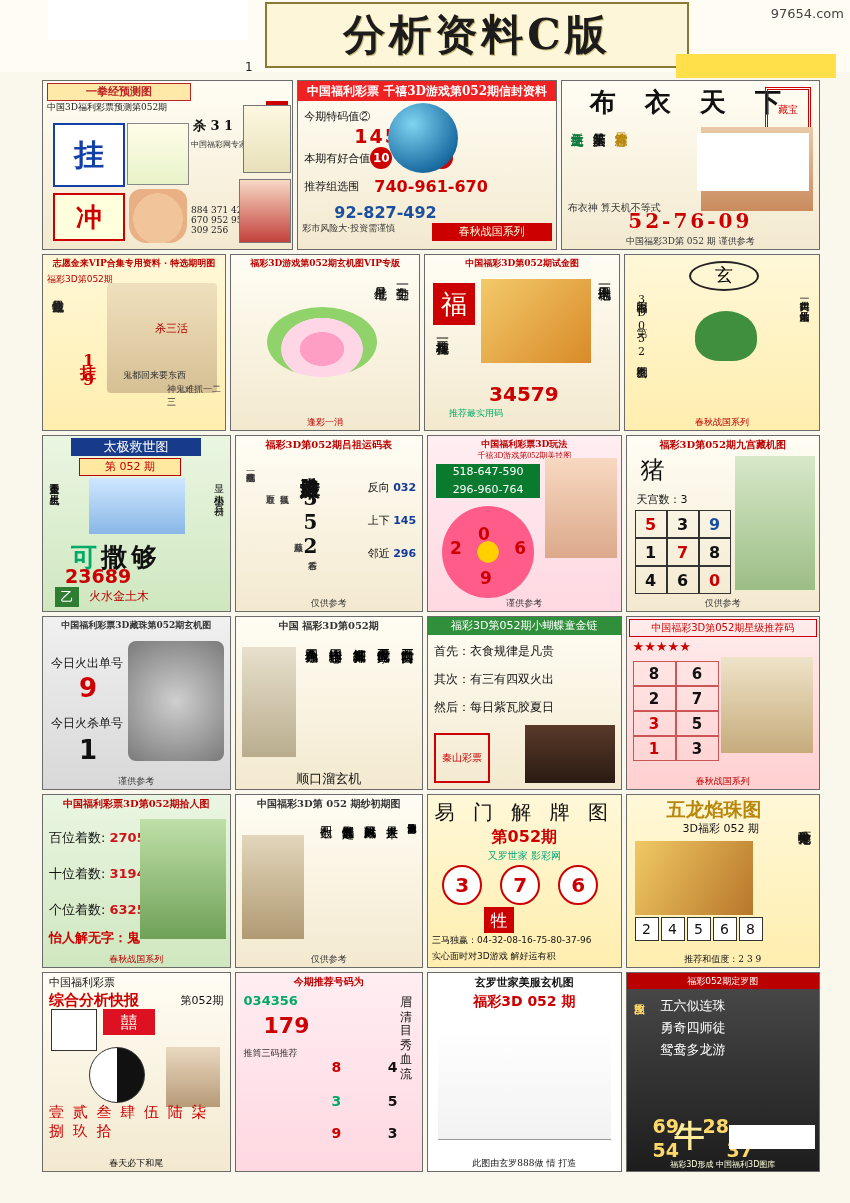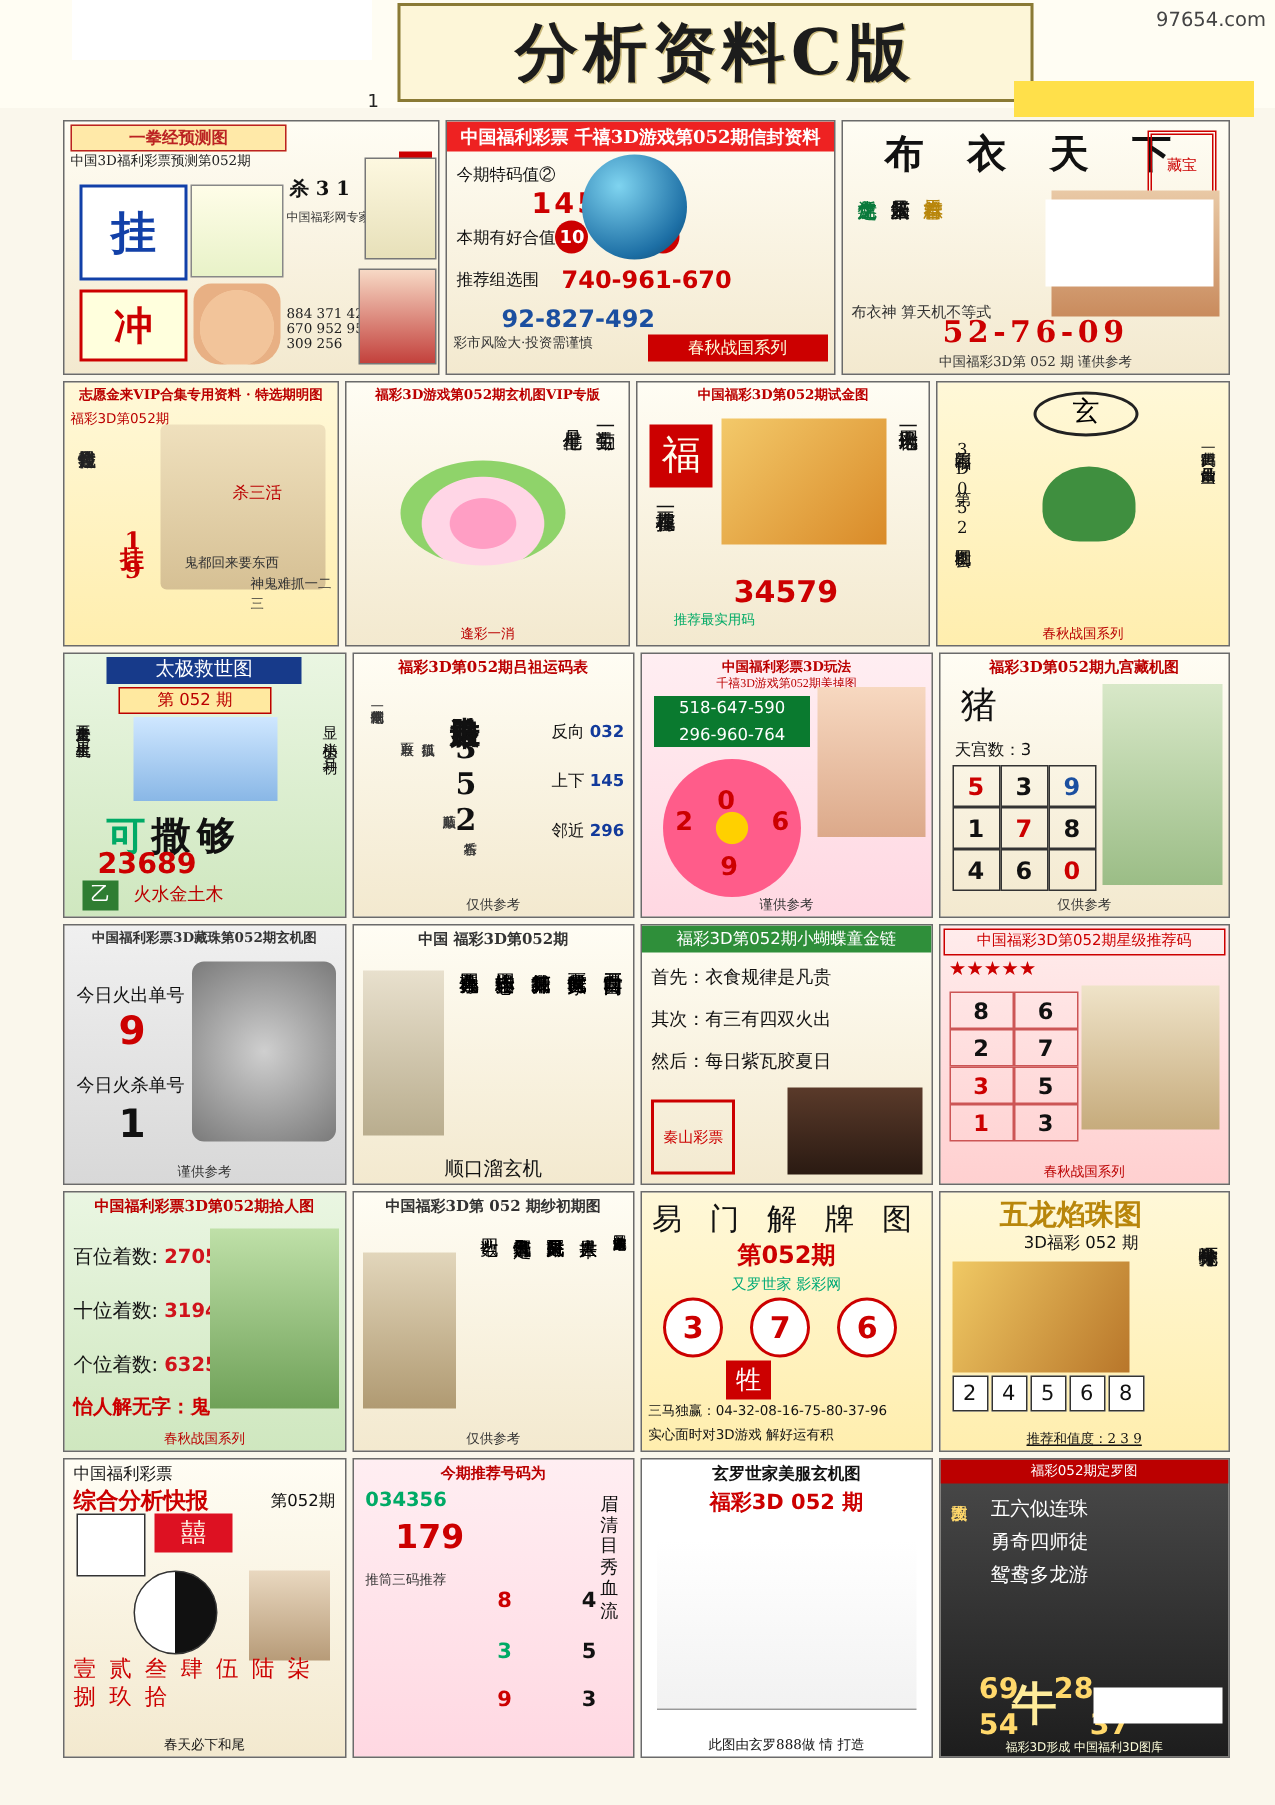--- a/index.html
+++ b/index.html
@@ -392,21 +392,21 @@
         <div style="position:absolute;left:56px;top:26px;font-size:11px;color:#111;">3D福彩 052 期</div>
         <div class="v-text ctxt" style="position:absolute;right:6px;top:26px;font-size:13px;color:#111;">牛鬼蛇神吓七分</div>
         <div style="position:absolute;left:8px;top:46px;width:118px;height:74px;background:linear-gradient(120deg,#f0c964,#b8762a);"></div>
         <div style="position:absolute;left:8px;bottom:26px;display:flex;gap:2px;">
           <span style="width:22px;height:22px;border:1px solid #333;background:#fff;font-size:14px;text-align:center;line-height:22px;color:#111;">2</span>
           <span style="width:22px;height:22px;border:1px solid #333;background:#fff;font-size:14px;text-align:center;line-height:22px;color:#111;">4</span>
           <span style="width:22px;height:22px;border:1px solid #333;background:#fff;font-size:14px;text-align:center;line-height:22px;color:#111;">5</span>
           <span style="width:22px;height:22px;border:1px solid #333;background:#fff;font-size:14px;text-align:center;line-height:22px;color:#111;">6</span>
           <span style="width:22px;height:22px;border:1px solid #333;background:#fff;font-size:14px;text-align:center;line-height:22px;color:#111;">8</span>
         </div>
-        <div class="foot ctxt" style="color:#111;text-decoration:underline;">推荐和值度：2  3      9</div>
+        <div class="foot ctxt" style="color:#111;">推荐和值度：2  3      9</div>
       </div>
     </div>
 
     <div class="row">
       <div class="cell bg-paper" style="width:190px;height:198px;">
         <div class="ctxt" style="position:absolute;left:6px;top:2px;font-size:11px;color:#111;">中国福利彩票</div>
         <div style="position:absolute;left:6px;top:18px;font-size:15px;color:#c00;font-weight:bold;">综合分析快报</div>
         <div style="position:absolute;right:6px;top:20px;font-size:11px;color:#111;">第052期</div>
         <div style="position:absolute;left:60px;top:36px;width:52px;height:26px;background:#d12;color:#ffe;
              font-size:17px;text-align:center;line-height:26px;font-family:'DejaVu Serif',serif;">囍</div>

